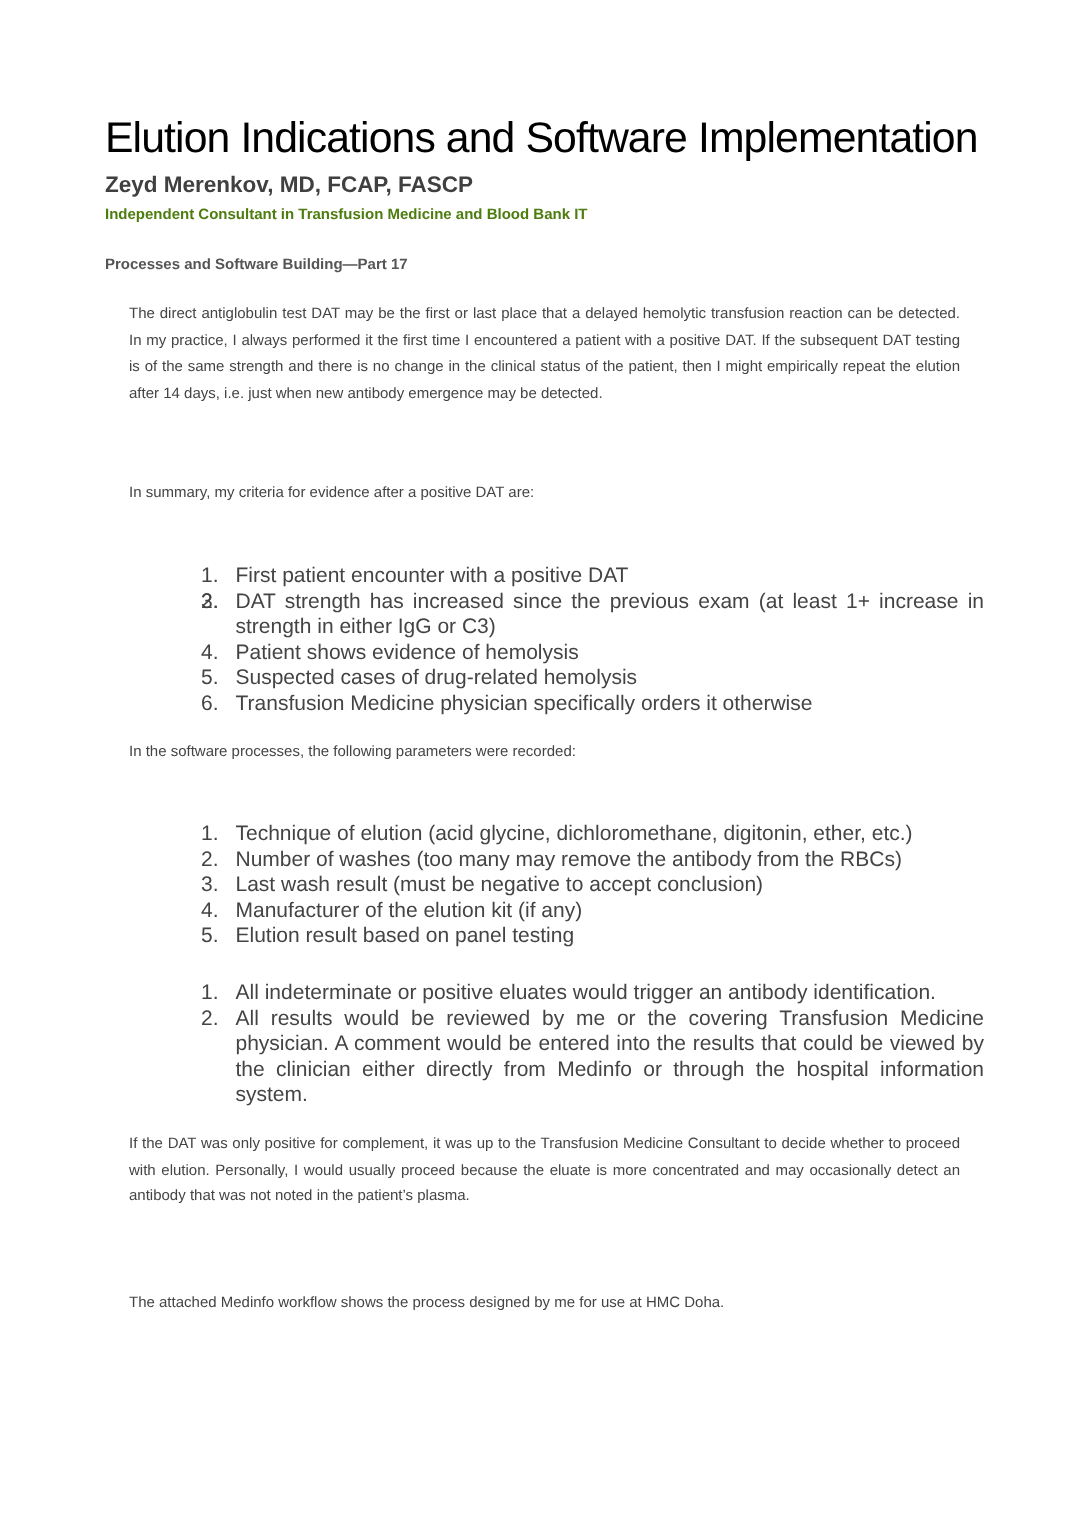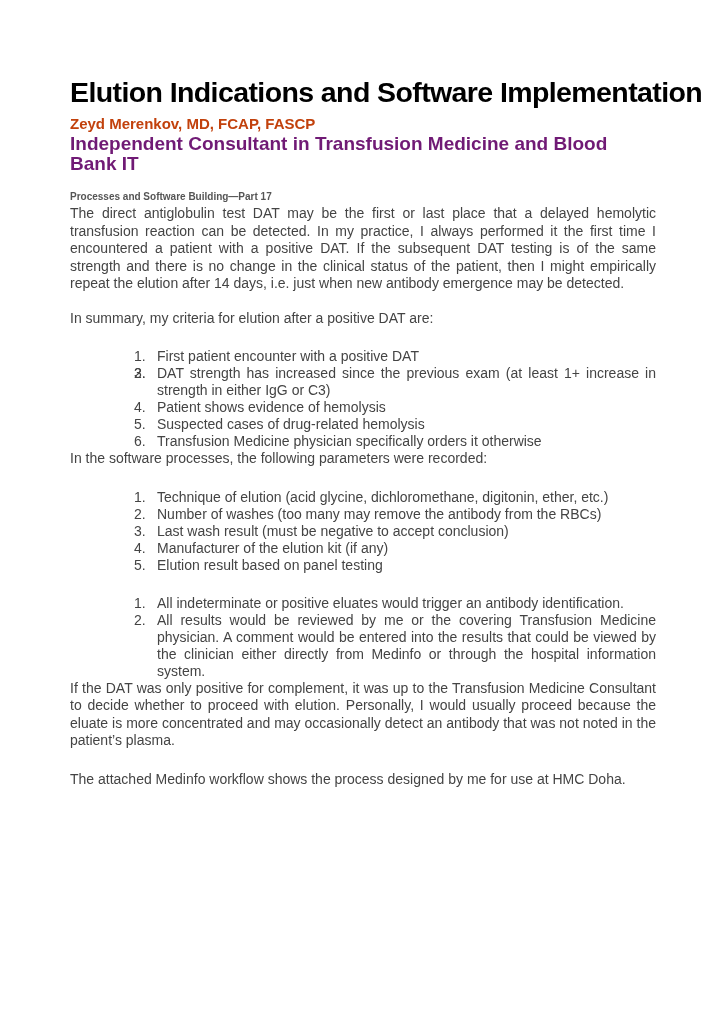--- a/index.html
+++ b/index.html
@@ -1,39 +1,39 @@
 <!DOCTYPE html>
 <html><head>
 <meta charset="utf-8">
 <style>
   html, body { margin: 0; padding: 0; background: #ffffff; }
   body { width: 724px; height: 1024px; position: relative; overflow: hidden; }
   .page { position: absolute; left: 70px; top: 74px; width: 586px; font-family: "Liberation Sans", sans-serif; }
-  .title { font-size: 28.5px; color: #000; letter-spacing: -0.6px; line-height: 36px; margin: 0; font-weight: bold; white-space: nowrap; }
-  .author { font-size: 15px; font-weight: bold; color: #c2410c; line-height: 20px; margin-top: 4px; }
-  .affil { font-size: 19px; font-weight: bold; color: #701a75; line-height: 20px; }
+  .title { font-size: 28.5px; color: #000; letter-spacing: -0.6px; line-height: 36px; margin: 0; font-weight: normal; white-space: nowrap; }
+  .author { font-size: 15px; font-weight: bold; color: #404040; line-height: 20px; margin-top: 4px; }
+  .affil { font-size: 10px; font-weight: bold; color: #4d7c0f; line-height: 20px; }
   .section { font-size: 10px; font-weight: bold; color: #555; line-height: 17px; margin-top: 14px; }
-  .para { font-size: 14px; color: #444; line-height: 17.5px; text-align: justify; margin: 0; }
+  .para { font-size: 10px; color: #444; line-height: 17.5px; text-align: justify; margin: 16px; }
   .gap { height: 17px; }
   ol { margin: 0; padding: 0; list-style: none; }
   ol li { position: relative; padding-left: 87px; font-size: 14px; color: #444; line-height: 17px; text-align: justify; }
   ol li .num { position: absolute; left: 64px; }
 </style>
 </head>
 <body>
 
 <div class="page">
   <h1 class="title">Elution Indications and Software Implementation</h1>
   <div class="author">Zeyd Merenkov, MD, FCAP, FASCP</div>
   <div class="affil">Independent Consultant in Transfusion Medicine and Blood Bank IT</div>
 
   <div class="section">Processes and Software Building—Part 17</div>
   <p class="para">The direct antiglobulin test DAT may be the first or last place that a delayed hemolytic transfusion reaction can be detected.  In my practice, I always performed it the first time I encountered a patient with a positive DAT.  If the subsequent DAT testing is of the same strength and there is no change in the clinical status of the patient, then I might empirically repeat the elution after 14 days, i.e. just when new antibody emergence may be detected.</p>
   <div class="gap"></div>
-  <p class="para">In summary, my criteria for elution after a positive DAT are:</p>
+  <p class="para">In summary, my criteria for evidence after a positive DAT are:</p>
   <div class="gap" style="height:21px"></div>
 
   <ol>
     <li><span class="num">1.</span><span>First patient encounter with a positive DAT</span></li>
     <li><span class="num">2.</span></li>
     <li><span class="num">3.</span><span>DAT strength has increased since the previous exam (at least 1+ increase in strength in either IgG or C3)</span></li>
     <li><span class="num">4.</span><span>Patient shows evidence of hemolysis</span></li>
     <li><span class="num">5.</span><span>Suspected cases of drug-related hemolysis</span></li>
     <li><span class="num">6.</span><span>Transfusion Medicine physician specifically orders it otherwise</span></li>
   </ol>

